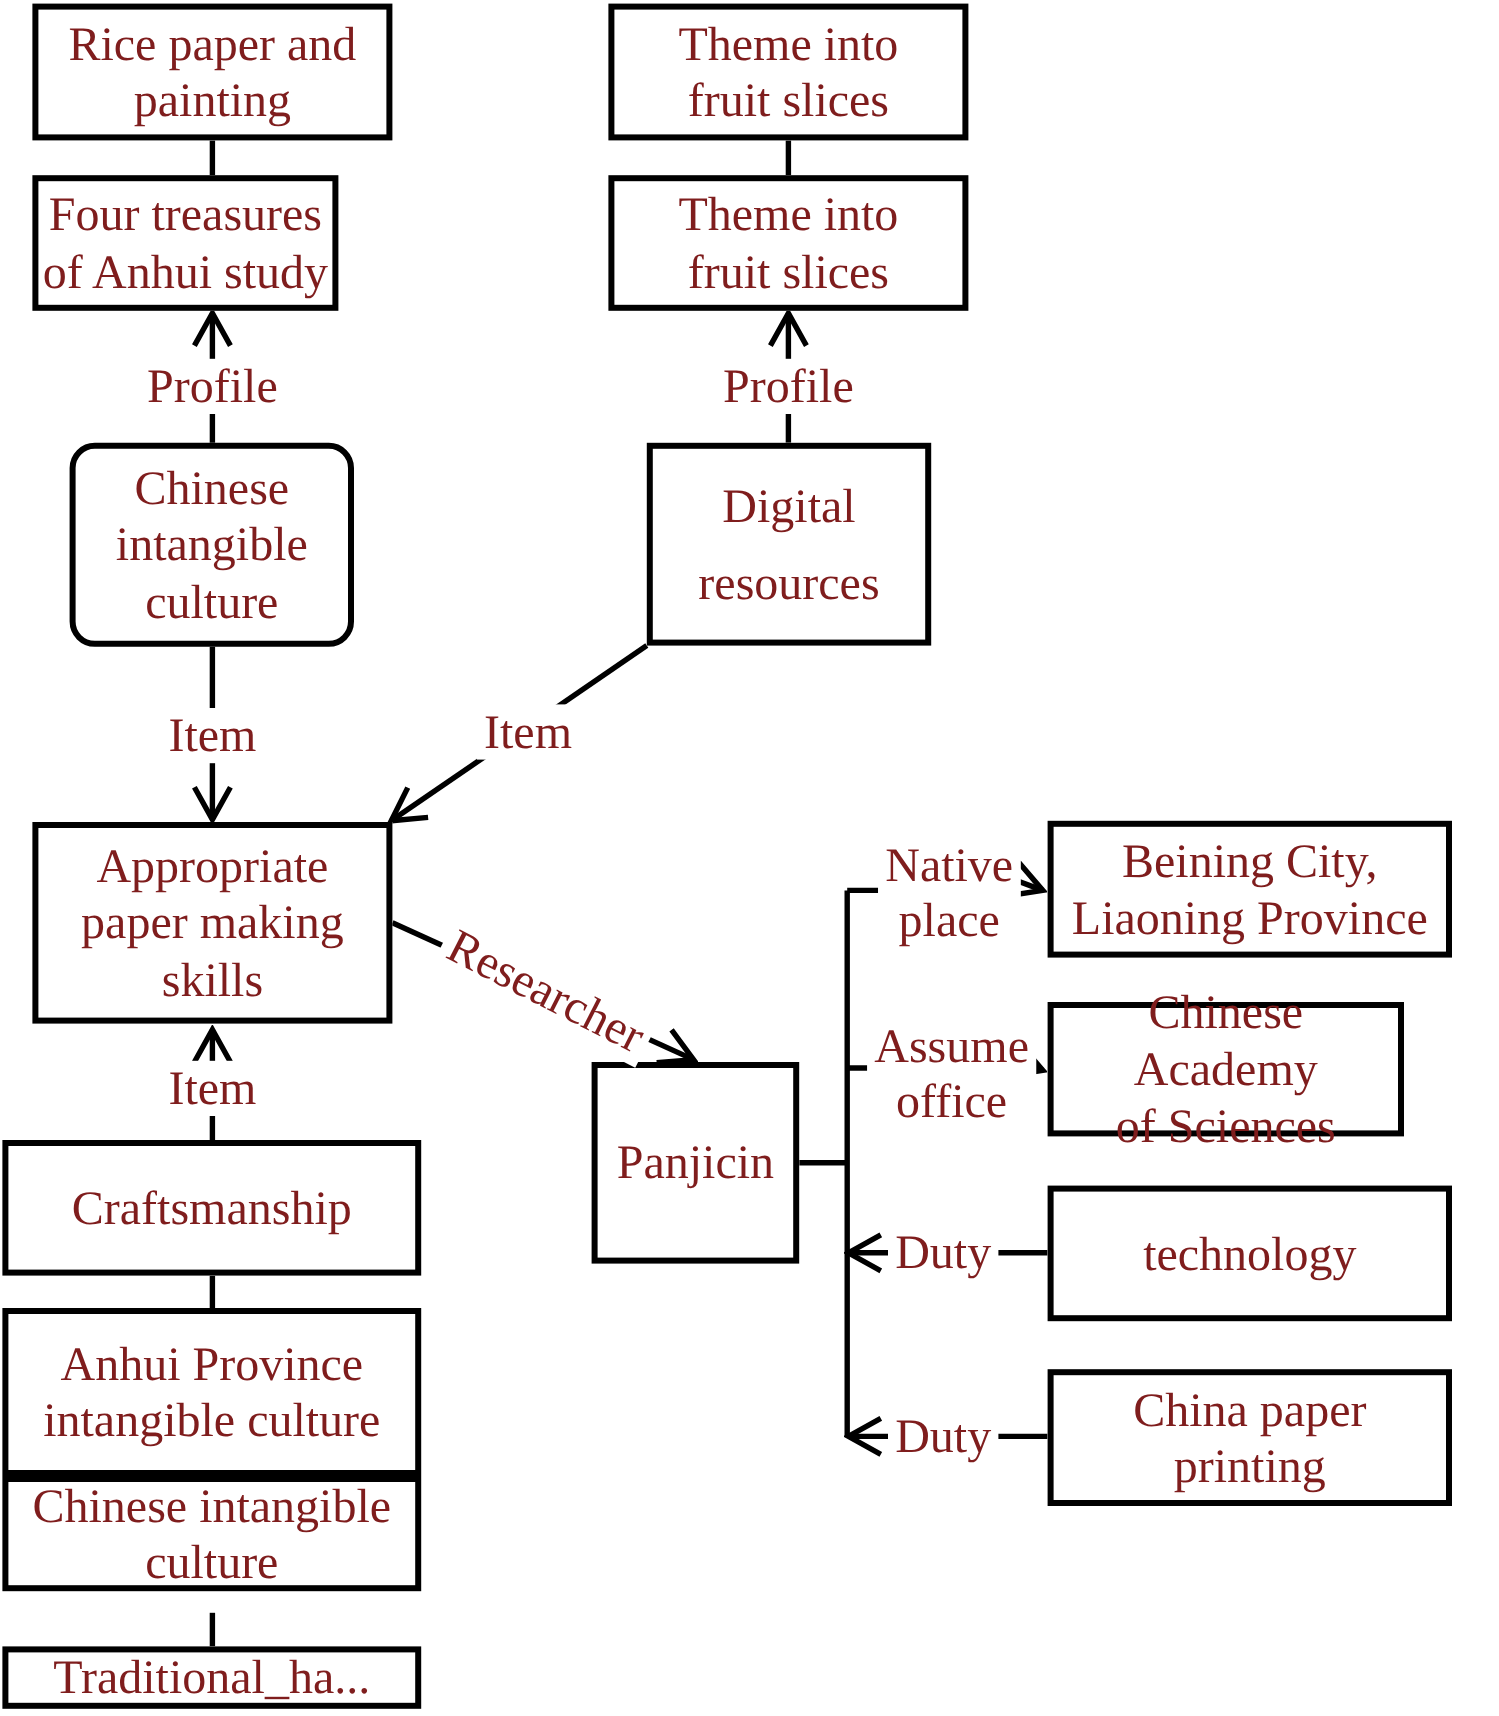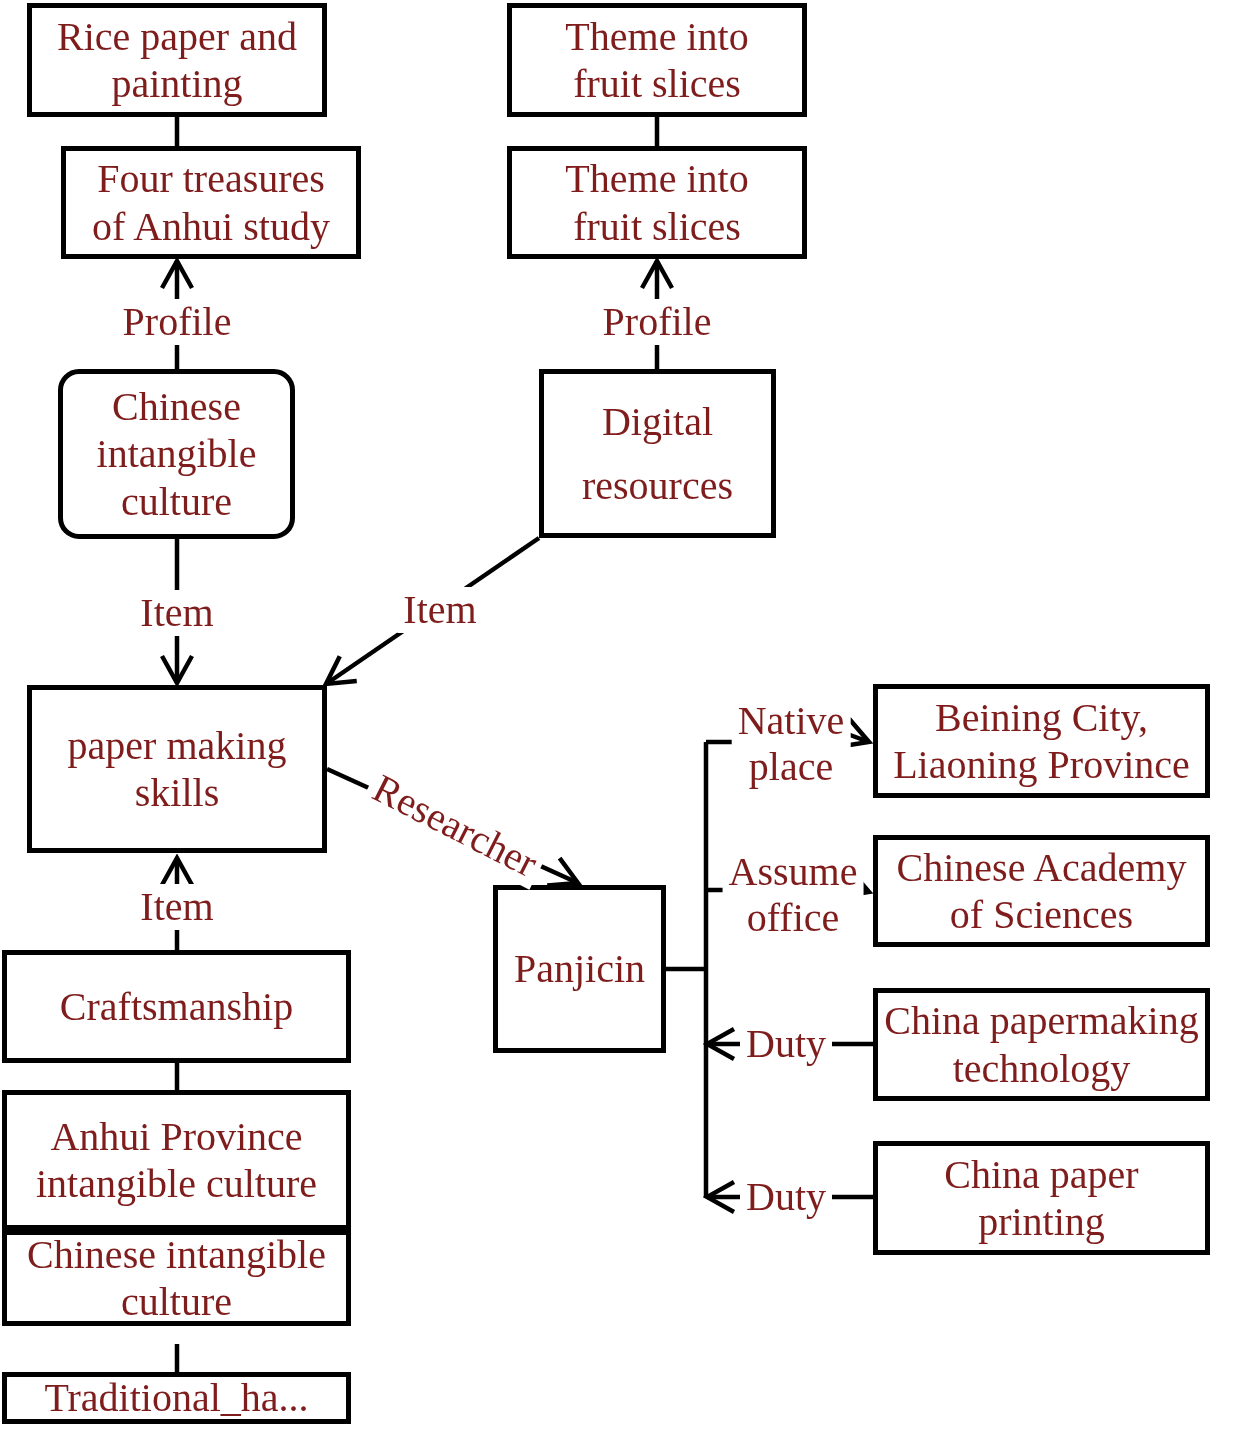--- a/index.html
+++ b/index.html
@@ -49,21 +49,21 @@
     <path d="M873 1197 H707" marker-end="url(#ah)"></path>
     <path d="M177 1063 V1090"></path>
     <path d="M177 1204 V1230"></path>
     <path d="M177 1344 V1372"></path>
   </svg>
 
   <div class="node" style="left:27px;top:3px;width:300px;height:114px;">
     <div>Rice paper and</div>
     <div>painting</div>
   </div>
-  <div class="node" style="left:27px;top:146px;width:300px;height:113px;margin-left:34px;">
+  <div class="node" style="left:27px;top:146px;width:255px;height:113px;">
     <div>Four treasures</div>
     <div>of Anhui study</div>
   </div>
   <div class="node" style="left:507px;top:3px;width:300px;height:114px;">
     <div>Theme into</div>
     <div>fruit slices</div>
   </div>
   <div class="node" style="left:507px;top:146px;width:300px;height:113px;">
     <div>Theme into</div>
     <div>fruit slices</div>
@@ -71,20 +71,21 @@
   <div class="node" style="left:58px;top:369px;width:237px;height:170px;border-radius:21px;">
     <div>Chinese</div>
     <div>intangible</div>
     <div>culture</div>
   </div>
   <div class="node" style="left:539px;top:369px;width:237px;height:169px;gap:16px;">
     <div>Digital</div>
     <div>resources</div>
   </div>
   <div class="node" style="left:27px;top:685px;width:300px;height:168px;">
+    <div>Appropriate</div>
     <div>paper making</div>
     <div>skills</div>
   </div>
   <div class="node" style="left:493px;top:885px;width:173px;height:168px;">
     <div>Panjicin</div>
   </div>
   <div class="node" style="left:2px;top:950px;width:349px;height:113px;">
     <div>Craftsmanship</div>
   </div>
   <div class="node" style="left:2px;top:1090px;width:349px;height:140px;">
@@ -95,26 +96,25 @@
     <div>Chinese intangible</div>
     <div>culture</div>
   </div>
   <div class="node" style="left:2px;top:1372px;width:349px;height:52px;">
     <div>Traditional_ha...</div>
   </div>
   <div class="node" style="left:873px;top:684px;width:337px;height:114px;">
     <div>Beining City,</div>
     <div>Liaoning Province</div>
   </div>
-  <div class="node" style="left:873px;top:835px;width:337px;height:112px;">
+  <div class="node" style="left:873px;top:835px;width:297px;height:112px;">
     <div>Chinese Academy</div>
     <div>of Sciences</div>
   </div>
   <div class="node" style="left:873px;top:988px;width:337px;height:113px;">
-    <div>China papermaking</div>
     <div>technology</div>
   </div>
   <div class="node" style="left:873px;top:1141px;width:337px;height:114px;">
     <div>China paper</div>
     <div>printing</div>
   </div>
 
   <div class="label" style="left:177px;top:322px;">Profile</div>
   <div class="label" style="left:657px;top:322px;">Profile</div>
   <div class="label" style="left:177px;top:613px;">Item</div>

